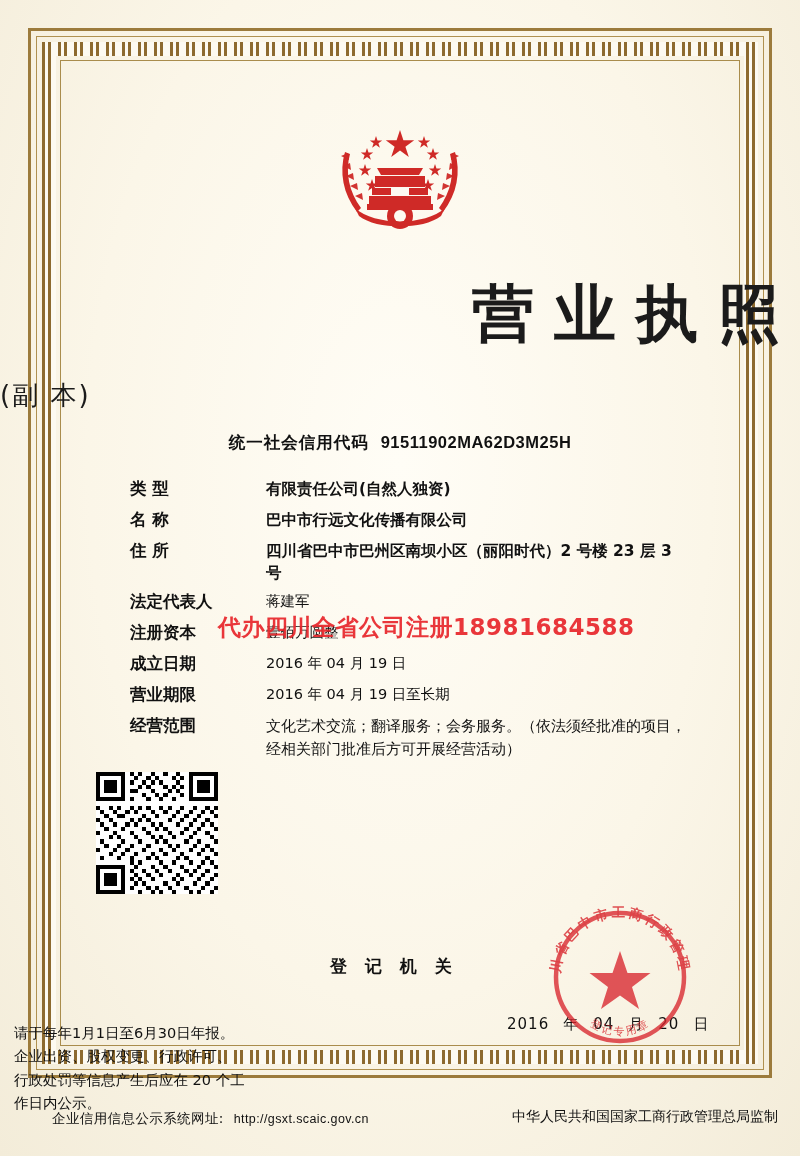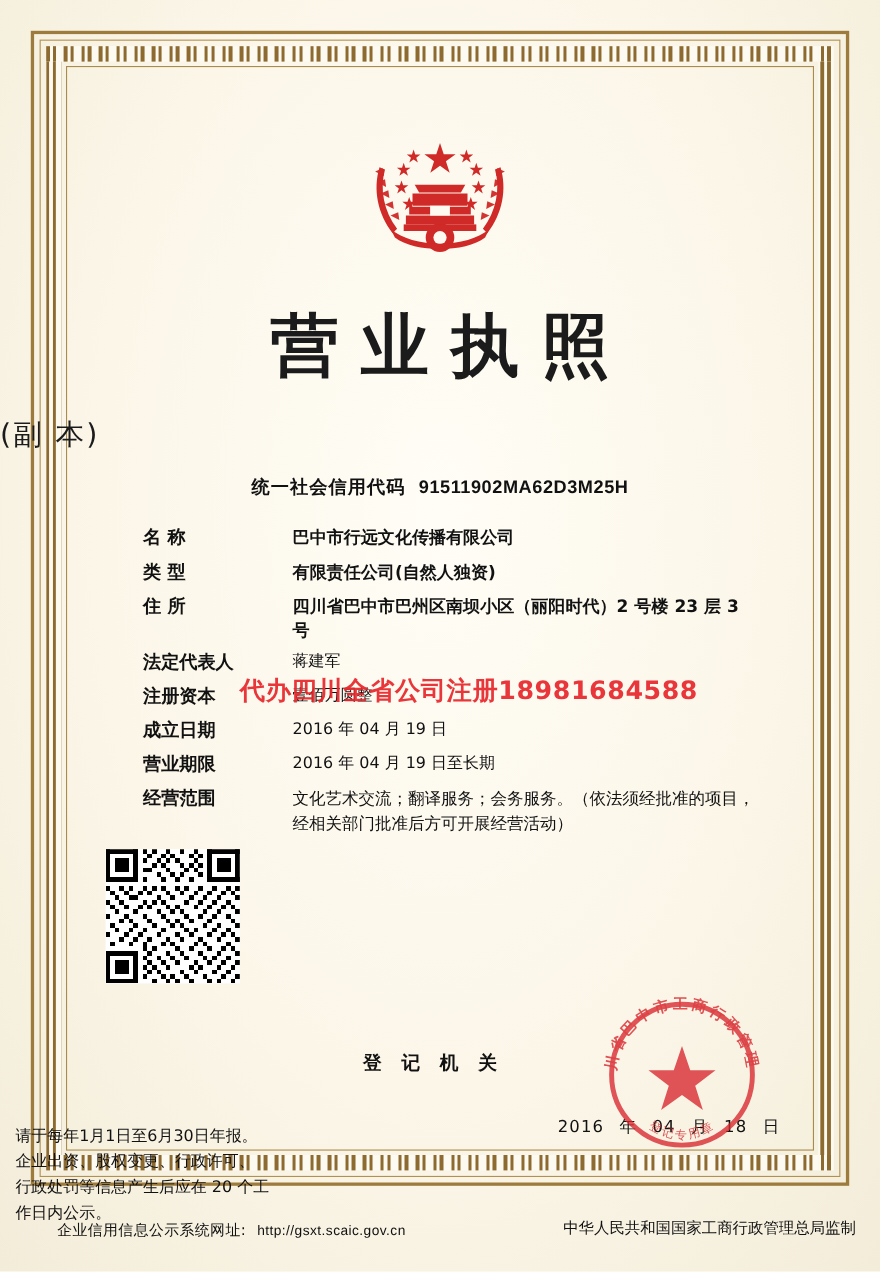--- a/index.html
+++ b/index.html
@@ -75,21 +75,21 @@
     width: 150px;
     height: 150px;
   }
 
   
   .title {
     position: absolute;
     top: 272px;
     left: 0;
     width: 100%;
-    text-align: center;
+    text-align: right;
     font-family: "DejaVu Sans", sans-serif;
     font-size: 62px;
     font-weight: bold;
     letter-spacing: 20px;
     text-indent: 20px;
     color: #1b1b1b;
   }
   .subtitle {
     position: absolute;
     top: 378px;
@@ -311,26 +311,26 @@
 
   <div class="title">营业执照</div>
   <div class="subtitle">(副  本)</div>
 
   <div class="credit-code">
     <span>统一社会信用代码</span><span class="code-val">91511902MA62D3M25H</span>
   </div>
 
   <div class="fields">
     <div class="field-row">
+      <div class="field-label">类        型</div>
+      <div class="field-value bold">有限责任公司(自然人独资)</div>
+    </div>
+    <div class="field-row">
       <div class="field-label">名        称</div>
       <div class="field-value bold">巴中市行远文化传播有限公司</div>
-    </div>
-    <div class="field-row">
-      <div class="field-label">类        型</div>
-      <div class="field-value bold">有限责任公司(自然人独资)</div>
     </div>
     <div class="field-row">
       <div class="field-label">住        所</div>
       <div class="field-value bold">四川省巴中市巴州区南坝小区（丽阳时代）2 号楼 23 层 3 号</div>
     </div>
     <div class="field-row">
       <div class="field-label">法定代表人</div>
       <div class="field-value small">蒋建军</div>
     </div>
     <div class="field-row">
@@ -574,21 +574,21 @@
           <rect x="22" y="28" width="1" height="1"></rect>
           <rect x="24" y="28" width="1" height="1"></rect>
           <rect x="27" y="28" width="1" height="1"></rect>
       </g>
     </svg>
   </div>
 
   <div class="registrar">登 记 机 关</div>
 
   <div class="issue-date">
-    <span>2016</span><span>年</span><span>04</span><span>月</span><span>18</span><span>日</span>
+    <span>2016</span><span>年</span><span>04</span><span>月</span><span>20</span><span>日</span>
   </div>
 
   <div class="seal">
     <svg viewBox="0 0 168 168" width="168" height="168" aria-hidden="true">
       <defs>
         <path id="sealArc" d="M 84,84 m -62,0 a 62,62 0 1,1 124,0" transform="rotate(0 84 84)"></path>
         <path id="sealArcTop" d="M 24,84 a 60,60 0 1,1 120,0"></path>
         <path id="sealArcBottom" d="M 36,110 a 52,52 0 0,0 96,0"></path>
       </defs>
       <circle cx="84" cy="84" r="64" fill="none" stroke="#d8252c" stroke-width="4.5" opacity="0.9"></circle>

